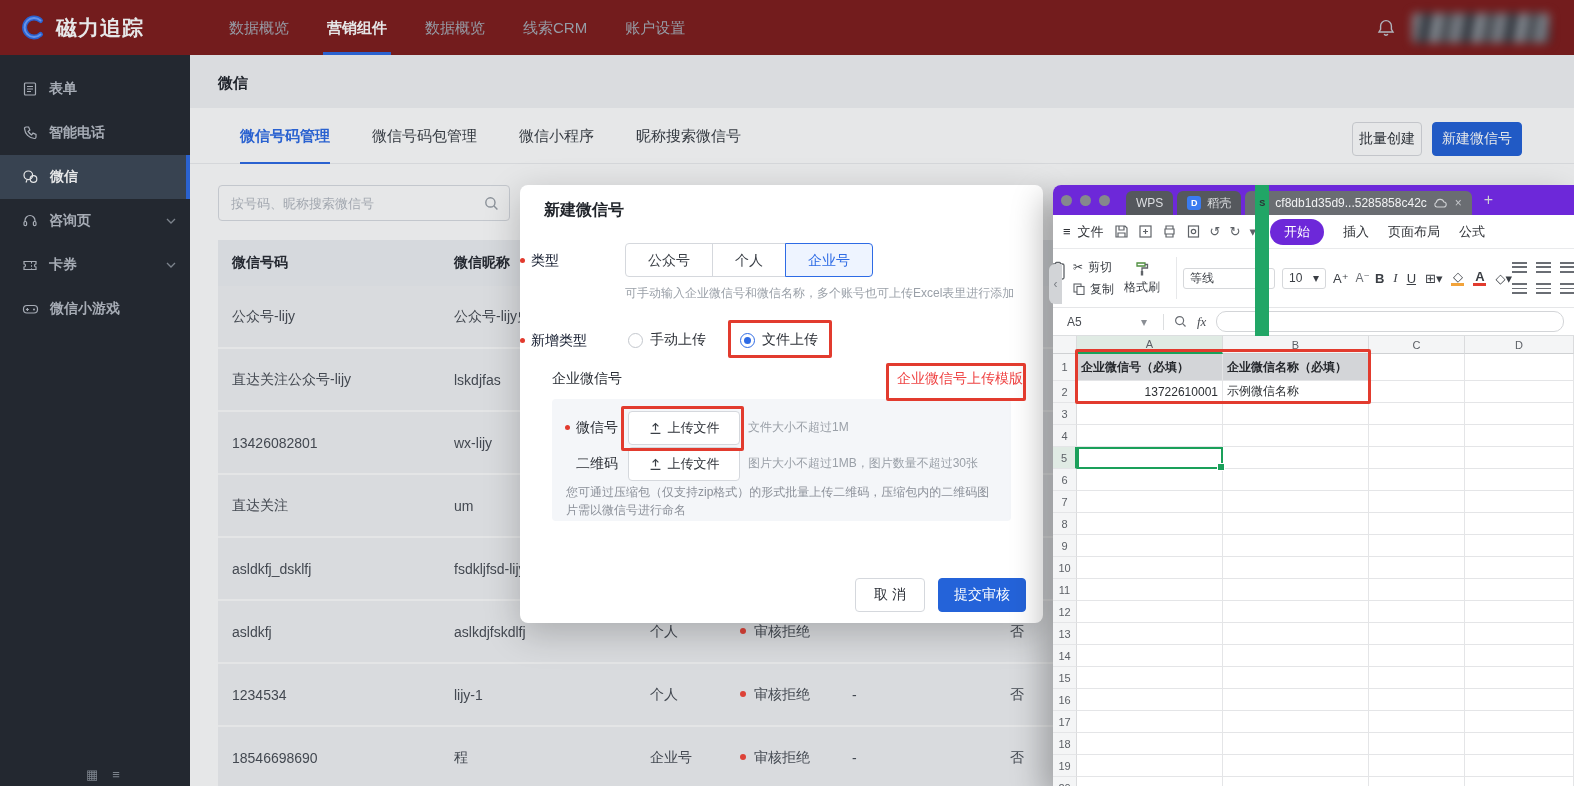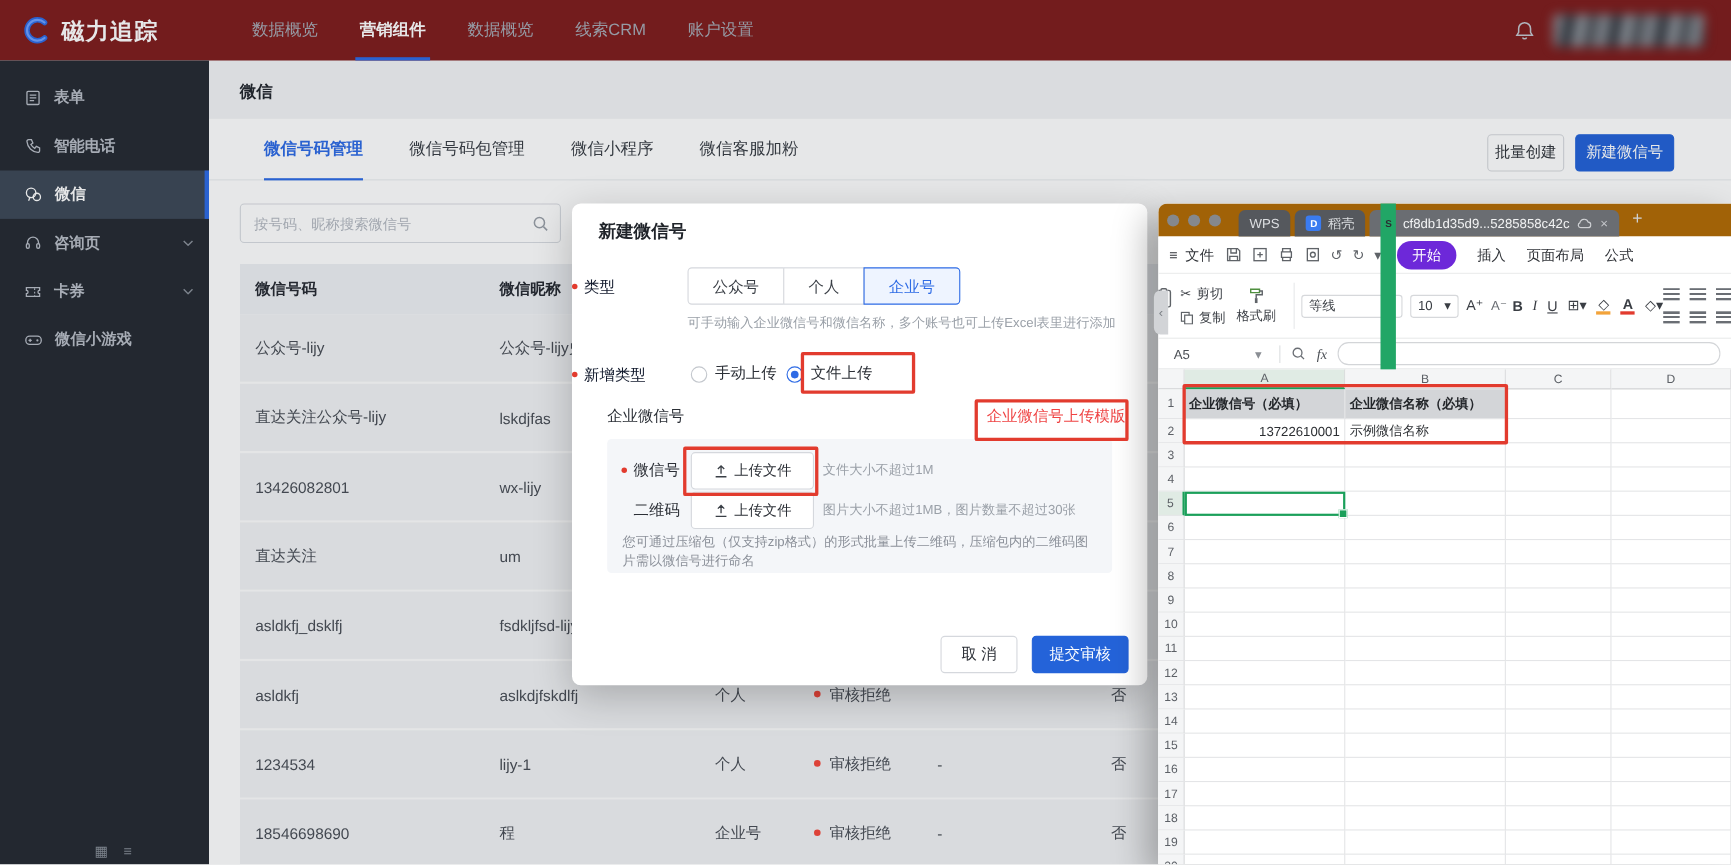--- a/index.html
+++ b/index.html
@@ -55,38 +55,38 @@
   .modal{position:absolute;left:520px;top:185px;width:523px;height:438px;background:#fff;border-radius:8px;box-shadow:0 10px 36px rgba(0,0,0,.22);z-index:50;font-size:14px;color:#2b2f36;}
   .m-title{position:absolute;left:24px;top:15px;font-size:16px;font-weight:700;color:#1f2329;}
   .m-label{position:absolute;left:0;width:98px;line-height:34px;color:#0f172a;}
   .req::before{content:"";display:inline-block;width:5px;height:5px;border-radius:50%;background:#e23b2e;margin-right:6px;vertical-align:2px;}
   .seg{position:absolute;left:105px;top:58px;display:flex;}
   .seg-btn{height:34px;line-height:32px;padding:0 22px;border:1px solid #d5d8dd;background:#fff;color:#3a3f46;margin-left:-1px;box-sizing:border-box;cursor:pointer;}
   .seg-btn:first-child{border-radius:4px 0 0 4px;margin-left:0;}
   .seg-btn:last-child{border-radius:0 4px 4px 0;}
   .seg-btn.selected{border-color:#2e6be5;color:#2e6be5;background:#eef4ff;position:relative;z-index:1;}
   .m-hint{position:absolute;left:105px;top:100px;font-size:12px;color:#9aa0a8;}
-  .radio-group{position:absolute;left:108px;top:138px;height:34px;display:flex;gap:9px;align-items:center;}
+  .radio-group{position:absolute;left:108px;top:138px;height:34px;display:flex;gap:34px;align-items:center;}
   .radio{display:flex;align-items:center;gap:7px;cursor:pointer;}
   .rc{width:15px;height:15px;border-radius:50%;border:1px solid #c3c7cd;background:#fff;box-sizing:border-box;position:relative;}
   .radio.selected .rc{border-color:#2e6be5;}
   .radio.selected .rc::after{content:"";position:absolute;inset:3px;border-radius:50%;background:#2e6be5;}
   .section-label{position:absolute;left:32px;top:182px;line-height:22px;}
   .template-link{position:absolute;right:20px;top:182px;line-height:22px;color:#ef4444;cursor:pointer;}
   .panel{position:absolute;left:32px;top:214px;width:459px;height:122px;background:#f4f6f9;border-radius:4px;}
   .p-label{position:absolute;left:-32px;width:98px;text-align:right;line-height:32px;}
   .upload-btn{position:absolute;left:76px;width:110px;height:32px;border:1px solid #d5d8dd;border-radius:4px;background:#fff;display:flex;align-items:center;justify-content:center;gap:6px;font-size:13px;color:#2b2f36;cursor:pointer;}
   .p-hint{position:absolute;left:196px;font-size:12px;color:#9aa0a8;line-height:32px;}
   .p-note{position:absolute;left:14px;right:12px;top:84px;font-size:12px;color:#8b9099;line-height:18px;}
   .btn-cancel{position:absolute;left:335px;top:393px;width:70px;height:34px;background:#fff;border:1px solid #d5d8dd;color:#2b2f36;}
   .btn-submit{position:absolute;left:418px;top:393px;width:88px;height:34px;background:#2463d9;border:1px solid #2463d9;color:#fff;}
 
   
   .wps{position:absolute;left:1053px;top:185px;width:521px;height:601px;background:#fff;z-index:60;border-radius:8px 0 0 0;overflow:hidden;box-shadow:-10px 12px 32px rgba(0,0,0,.28);font-size:12px;color:#3a3e44;}
-  .titlebar{height:30px;background:#a16207;display:flex;align-items:center;padding:0 8px;box-sizing:border-box;}
+  .titlebar{height:30px;background:#6d28d9;display:flex;align-items:center;padding:0 8px;box-sizing:border-box;}
   .tl{width:11px;height:11px;border-radius:50%;background:#85888d;margin-right:8px;}
   .wtabs{display:flex;align-items:flex-end;height:30px;margin-left:8px;gap:4px;flex:1;min-width:0;}
   .wtab{height:24px;display:flex;align-items:center;gap:6px;padding:0 10px;background:#55585d;color:#dddfe2;font-size:12px;border-radius:6px 6px 0 0;white-space:nowrap;cursor:pointer;}
   .wtab.active{background:#6a6d72;color:#f2f3f4;}
   .sq{width:14px;height:14px;border-radius:3px;color:#fff;font-size:9px;font-weight:700;display:flex;align-items:center;justify-content:center;flex:none;}
   .sq.docer{background:#3a7bf0;}
   .sq.sheet{background:#21a666;}
   .wtab-close{margin-left:2px;color:#c6c8cc;}
   .wtab-plus{color:#cfd1d4;font-size:16px;margin-left:8px;align-self:center;cursor:pointer;}
   .menubar{height:33px;background:#fff;border-bottom:1px solid #e9eaec;display:flex;align-items:center;padding:0 10px;font-size:13px;color:#2f3237;}
@@ -240,21 +240,21 @@
       <span>≡</span>
     </div>
   </aside>
 
   <div class="page-title">微信</div>
   <div class="card"></div>
   <div class="tabbar" id="page-tabs">
       <div class="tab active">微信号码管理</div>
       <div class="tab">微信号码包管理</div>
       <div class="tab">微信小程序</div>
-      <div class="tab">微信客服加粉</div>
+      <div class="tab">昵称搜索微信号</div>
     </div>
   <div class="btn btn-batch">批量创建</div>
   <div class="btn btn-new">新建微信号</div>
 
   <div class="search">
     <input readonly="" placeholder="按号码、昵称搜索微信号" style="">
     <svg class="mag" width="15" height="15" viewBox="0 0 15 15">
       <circle cx="6.4" cy="6.4" r="4.6" fill="none" stroke="#9aa0a8" stroke-width="1.4"></circle>
       <path d="M10 10l3.4 3.4" stroke="#9aa0a8" stroke-width="1.4"></path>
     </svg>

